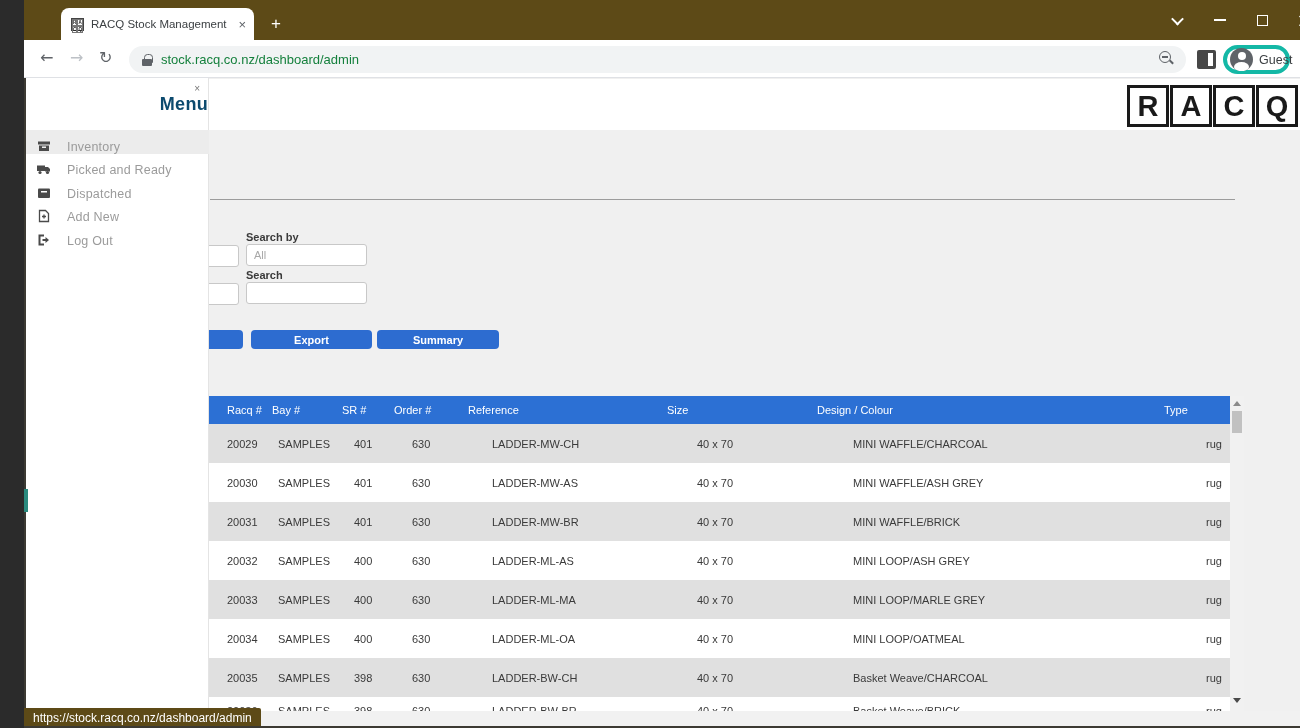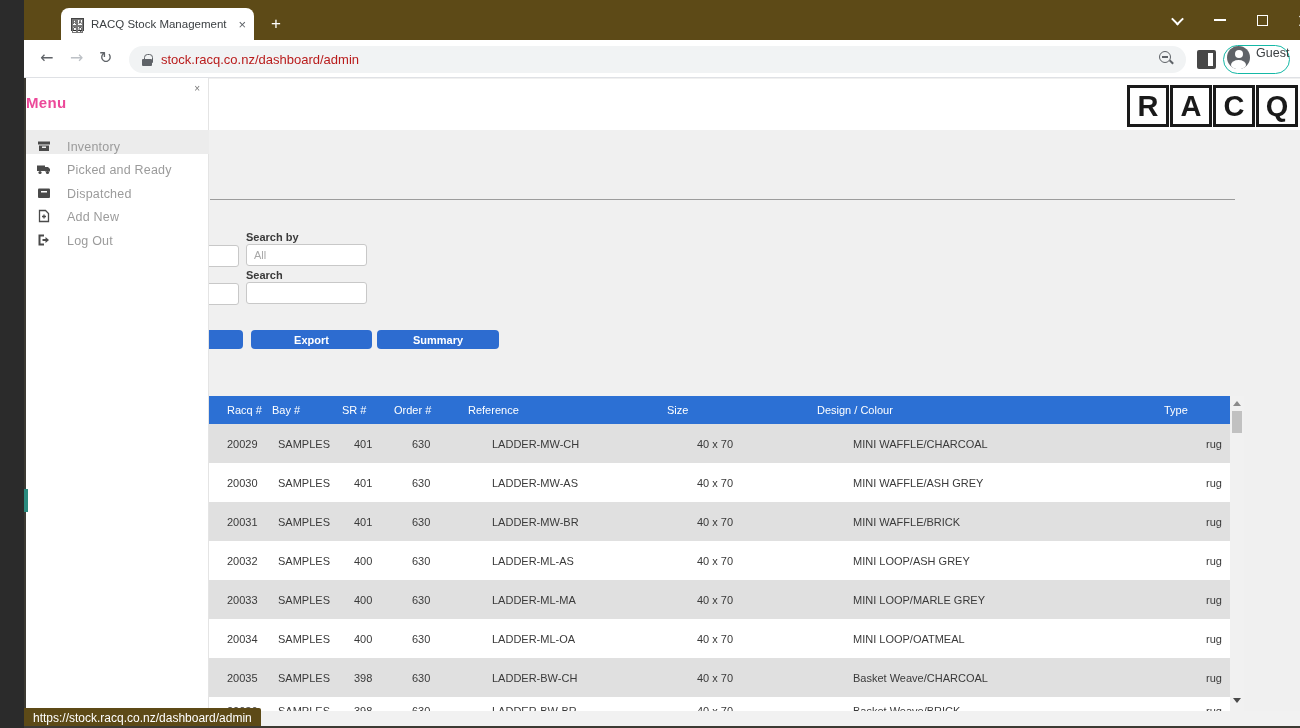--- a/index.html
+++ b/index.html
@@ -25,47 +25,47 @@
   .maxz { width:11px; height:11px; border:1.6px solid #fff; }
   .wclose { color:#fff; font-size:19px; font-weight:300; line-height:19px; font-family:"DejaVu Sans",sans-serif; }
 
   .toolbar { position:absolute; left:0; top:40px; width:1300px; height:38px; background:#fff; border-bottom:1px solid #dfe1e5; }
   .nav-ic { position:absolute; top:48px; font-size:16px; font-family:"DejaVu Sans",sans-serif; color:#5f6368; }
   .addr { position:absolute; left:105px; top:46px; width:1057px; height:27px; background:#f1f3f4; border-radius:14px;
           display:flex; align-items:center; padding-left:13px; }
   .lock { position:relative; width:10px; height:12px; margin-right:9px; flex:none; }
   .lock::before { content:""; position:absolute; left:1.5px; top:0; width:7px; height:7px; border:1.5px solid #5f6368; border-radius:3.5px 3.5px 0 0; }
   .lock::after { content:""; position:absolute; left:0; top:5px; width:10px; height:7px; background:#5f6368; border-radius:1px; }
-  .url { font-size:13px; color:#b91c1c; }
+  .url { font-size:13px; color:#15803d; }
   .zoom-ic { position:absolute; left:1135px; top:51px; width:16px; height:16px; }
   .zoom-ic::before { content:""; position:absolute; left:0; top:0; width:10px; height:10px; border:1.6px solid #5f6368; border-radius:50%; }
   .zoom-ic::after { content:""; position:absolute; left:10px; top:10px; width:5px; height:1.7px; background:#5f6368; transform:rotate(45deg); }
   .zoom-minus { position:absolute; left:1138px; top:56px; width:6px; height:1.5px; background:#5f6368; }
   .sidepanel-ic { position:absolute; left:1173px; top:50px; width:19px; height:19px; background:#474747; border-radius:2px; }
   .sidepanel-ic::after { content:""; position:absolute; right:3px; top:3px; width:5px; height:13px; background:#fff; }
-  .guest-chip { position:absolute; left:1199px; top:45px; width:67px; height:29px; border:1px solid #14b8a6; border-radius:15px;
-                background:#fff; display:flex; }
+  .guest-chip { position:absolute; left:1199px; top:45px; width:67px; height:29px; border:4px solid #14b8a6; border-radius:15px;
+                background:#fff; display:flex; align-items:center; }
   .avatar { position:relative; width:23px; height:23px; border-radius:50%; background:#5f6368; margin-left:3px; overflow:hidden; flex:none; }
   .avatar::before { content:""; position:absolute; left:7.5px; top:4px; width:8px; height:8px; border-radius:50%; background:#fff; }
   .avatar::after { content:""; position:absolute; left:4px; top:14px; width:15px; height:10px; border-radius:50%; background:#fff; }
   .guest-label { font-size:12.5px; color:#3c4043; margin-left:6px; }
   .kebab { position:absolute; left:1279px; top:51px; width:4px; }
   .kebab i { display:block; width:3.5px; height:3.5px; border-radius:50%; background:#5f6368; margin-bottom:2.5px; }
 
   
   .page-header { position:absolute; left:0; top:79px; width:1300px; height:51px; background:#fff; }
   .logo { position:absolute; left:1103px; top:85px; display:flex; gap:1px; }
   .logo .box { width:42px; height:42px; border:3px solid #1a1a1a; background:#fff; display:flex; align-items:center; justify-content:center;
                font-size:29px; font-weight:bold; color:#1a1a1a; }
   .content-bg { position:absolute; left:0; top:130px; width:1300px; height:581px; background:#f0f0f0; }
   .hdivider { position:absolute; left:186px; top:199px; width:1025px; height:1px; background:#9c9c9c; }
 
   
   .sidebar { position:absolute; left:2px; top:78px; width:183px; height:633px; background:#fff; border-right:1px solid #e4e4e4; z-index:5; }
-  .menu-title { text-align:left; padding-top:16px; font-size:15px; font-weight:bold; color:#ec4899; letter-spacing:0.3px; }
+  .menu-title { text-align:right; padding-top:16px; font-size:18px; font-weight:bold; color:#0c4a6e; letter-spacing:0.3px; }
   .menu-close { position:absolute; right:8px; top:5px; font-size:10px; color:#777; }
   .menu-items { position:absolute; left:0; top:52px; width:183px; }
   .menu-item { height:23.5px; display:flex; align-items:flex-end; padding-left:10px; }
   .menu-item.active { background:#ececec; }
   .menu-item .mi-icon { width:16px; height:16px; flex:none; }
   .menu-item .mi-label { font-size:12.5px; color:#9b9b9b; margin-left:15px; letter-spacing:0.2px; }
 
   
   .pinput { position:absolute; background:#fff; border:1px solid #c8c8c8; border-radius:3px; height:22px; font-size:11px; color:#a8a8a8;
             padding-left:7px; font-family:"Liberation Sans",sans-serif; }

